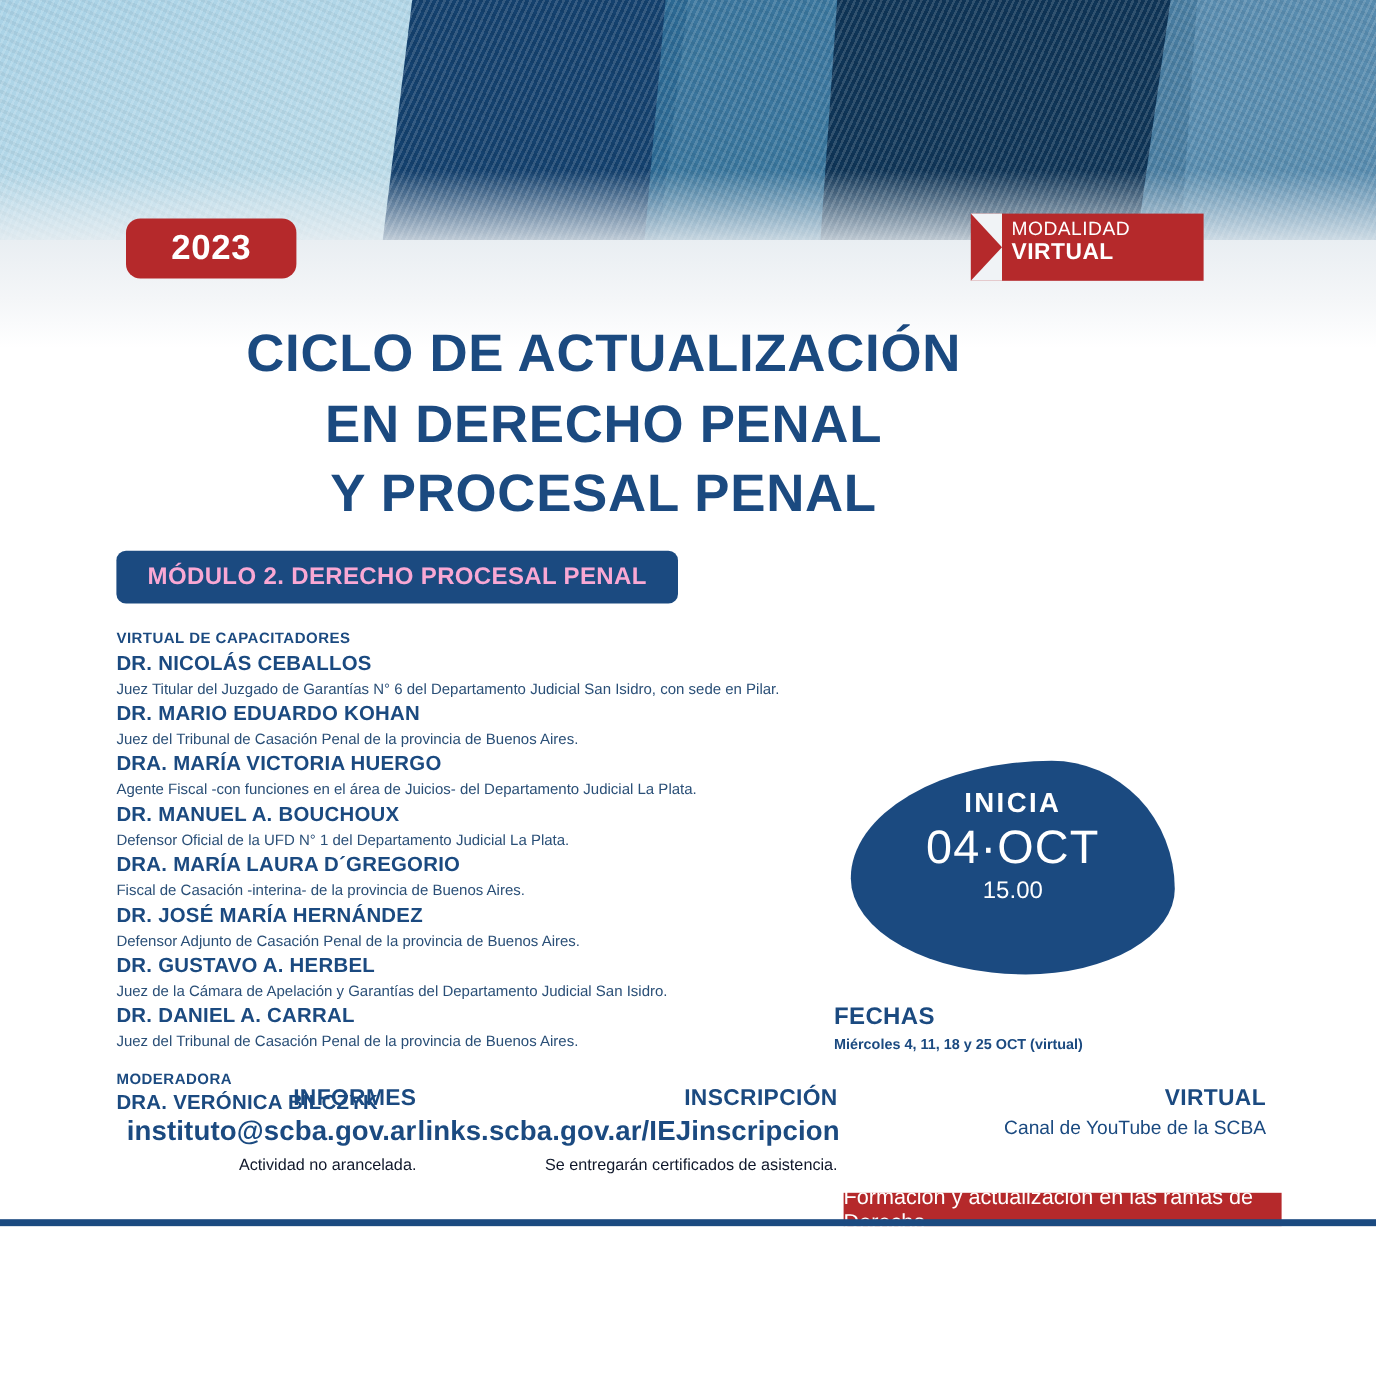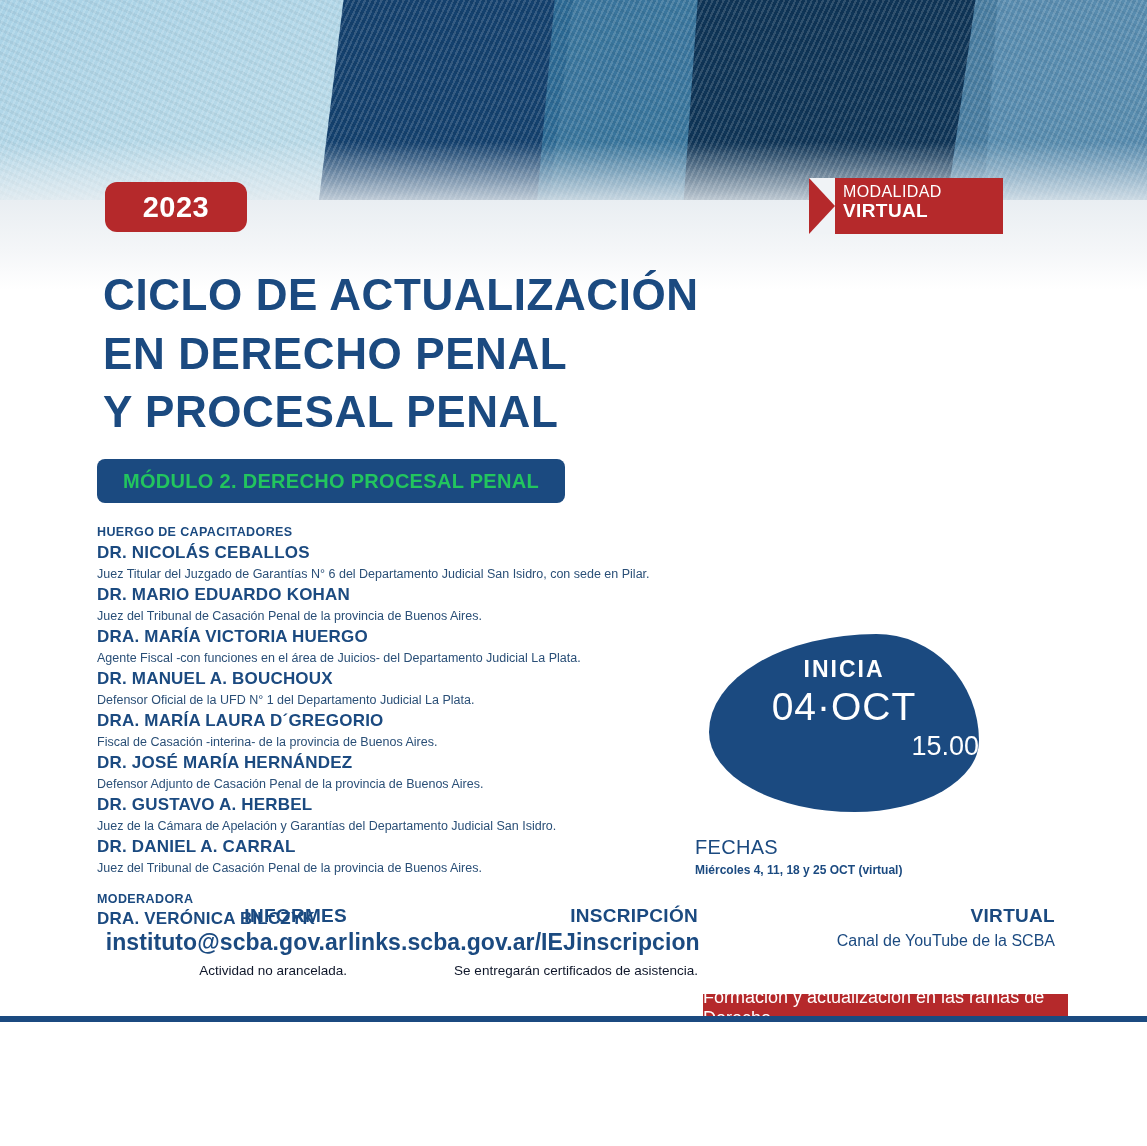--- a/index.html
+++ b/index.html
@@ -122,31 +122,31 @@
   .title {
     position: absolute;
     left: 103px; top: 266px;
     width: 800px;
     color: #1b4a80;
     font-size: 44px;
     font-weight: bold;
     letter-spacing: .6px;
     line-height: 1.33;
   }
-  .title div { white-space: nowrap; }
+  .title div { white-space: nowrap; text-align: center; }
 
   
   .module {
     position: absolute;
     left: 97px; top: 459px;
     height: 44px;
     padding: 0 26px;
     background: #1b4a80;
     border-radius: 8px;
-    color: #22c55e;
+    color: #f9a8d4;
     font-size: 20px;
     font-weight: bold;
     letter-spacing: .3px;
     display: flex;
     align-items: center;
   }
 
   
   .faculty {
     position: absolute;
@@ -182,30 +182,30 @@
     width: 270px; height: 178px;
     background: #1b4a80;
     border-radius: 62% 38% 46% 54% / 55% 60% 40% 45%;
     color: #ffffff;
     text-align: center;
     padding-top: 22px;
   }
   .blob .inicia { font-size: 23px; font-weight: bold; letter-spacing: 2px; }
   .blob .date { font-size: 39px; font-weight: bold; letter-spacing: 1px; margin-top: 2px; }
   .blob .date span { font-weight: normal; }
-  .blob .hour { font-size: 27px; margin-top: 2px; text-align: right; }
+  .blob .hour { font-size: 20px; margin-top: 2px; }
 
   
   .fechas {
     position: absolute;
     left: 695px; top: 836px;
     width: 400px;
     color: #1b4a80;
   }
-  .fechas .h { font-size: 20px; font-weight: normal; letter-spacing: .3px; }
+  .fechas .h { font-size: 20px; font-weight: bold; letter-spacing: .3px; }
   .fechas .v { font-size: 12px; font-weight: bold; margin-top: 4px; }
 
   
   .info-col { position: absolute; color: #1b4a80; text-align: right; }
   .info-col .h {
     font-size: 19px; font-weight: bold; letter-spacing: .3px;
   }
   .info-col .big {
     font-size: 23px; font-weight: bold; margin-top: 2px; letter-spacing: .1px;
   }
@@ -272,21 +272,21 @@
 
   <div class="title">
     <div>CICLO DE ACTUALIZACIÓN</div>
     <div>EN DERECHO PENAL</div>
     <div>Y PROCESAL PENAL</div>
   </div>
 
   <div class="module">MÓDULO 2. DERECHO PROCESAL PENAL</div>
 
   <div class="faculty">
-    <div class="section-label">HUERGO DE CAPACITADORES</div>
+    <div class="section-label">VIRTUAL DE CAPACITADORES</div>
 
     <div class="person">
       <div class="name">DR. NICOLÁS CEBALLOS</div>
       <div class="role">Juez Titular del Juzgado de Garantías N° 6 del Departamento Judicial San Isidro, con sede en Pilar.</div>
     </div>
     <div class="person">
       <div class="name">DR. MARIO EDUARDO KOHAN</div>
       <div class="role">Juez del Tribunal de Casación Penal de la provincia de Buenos Aires.</div>
     </div>
     <div class="person">

